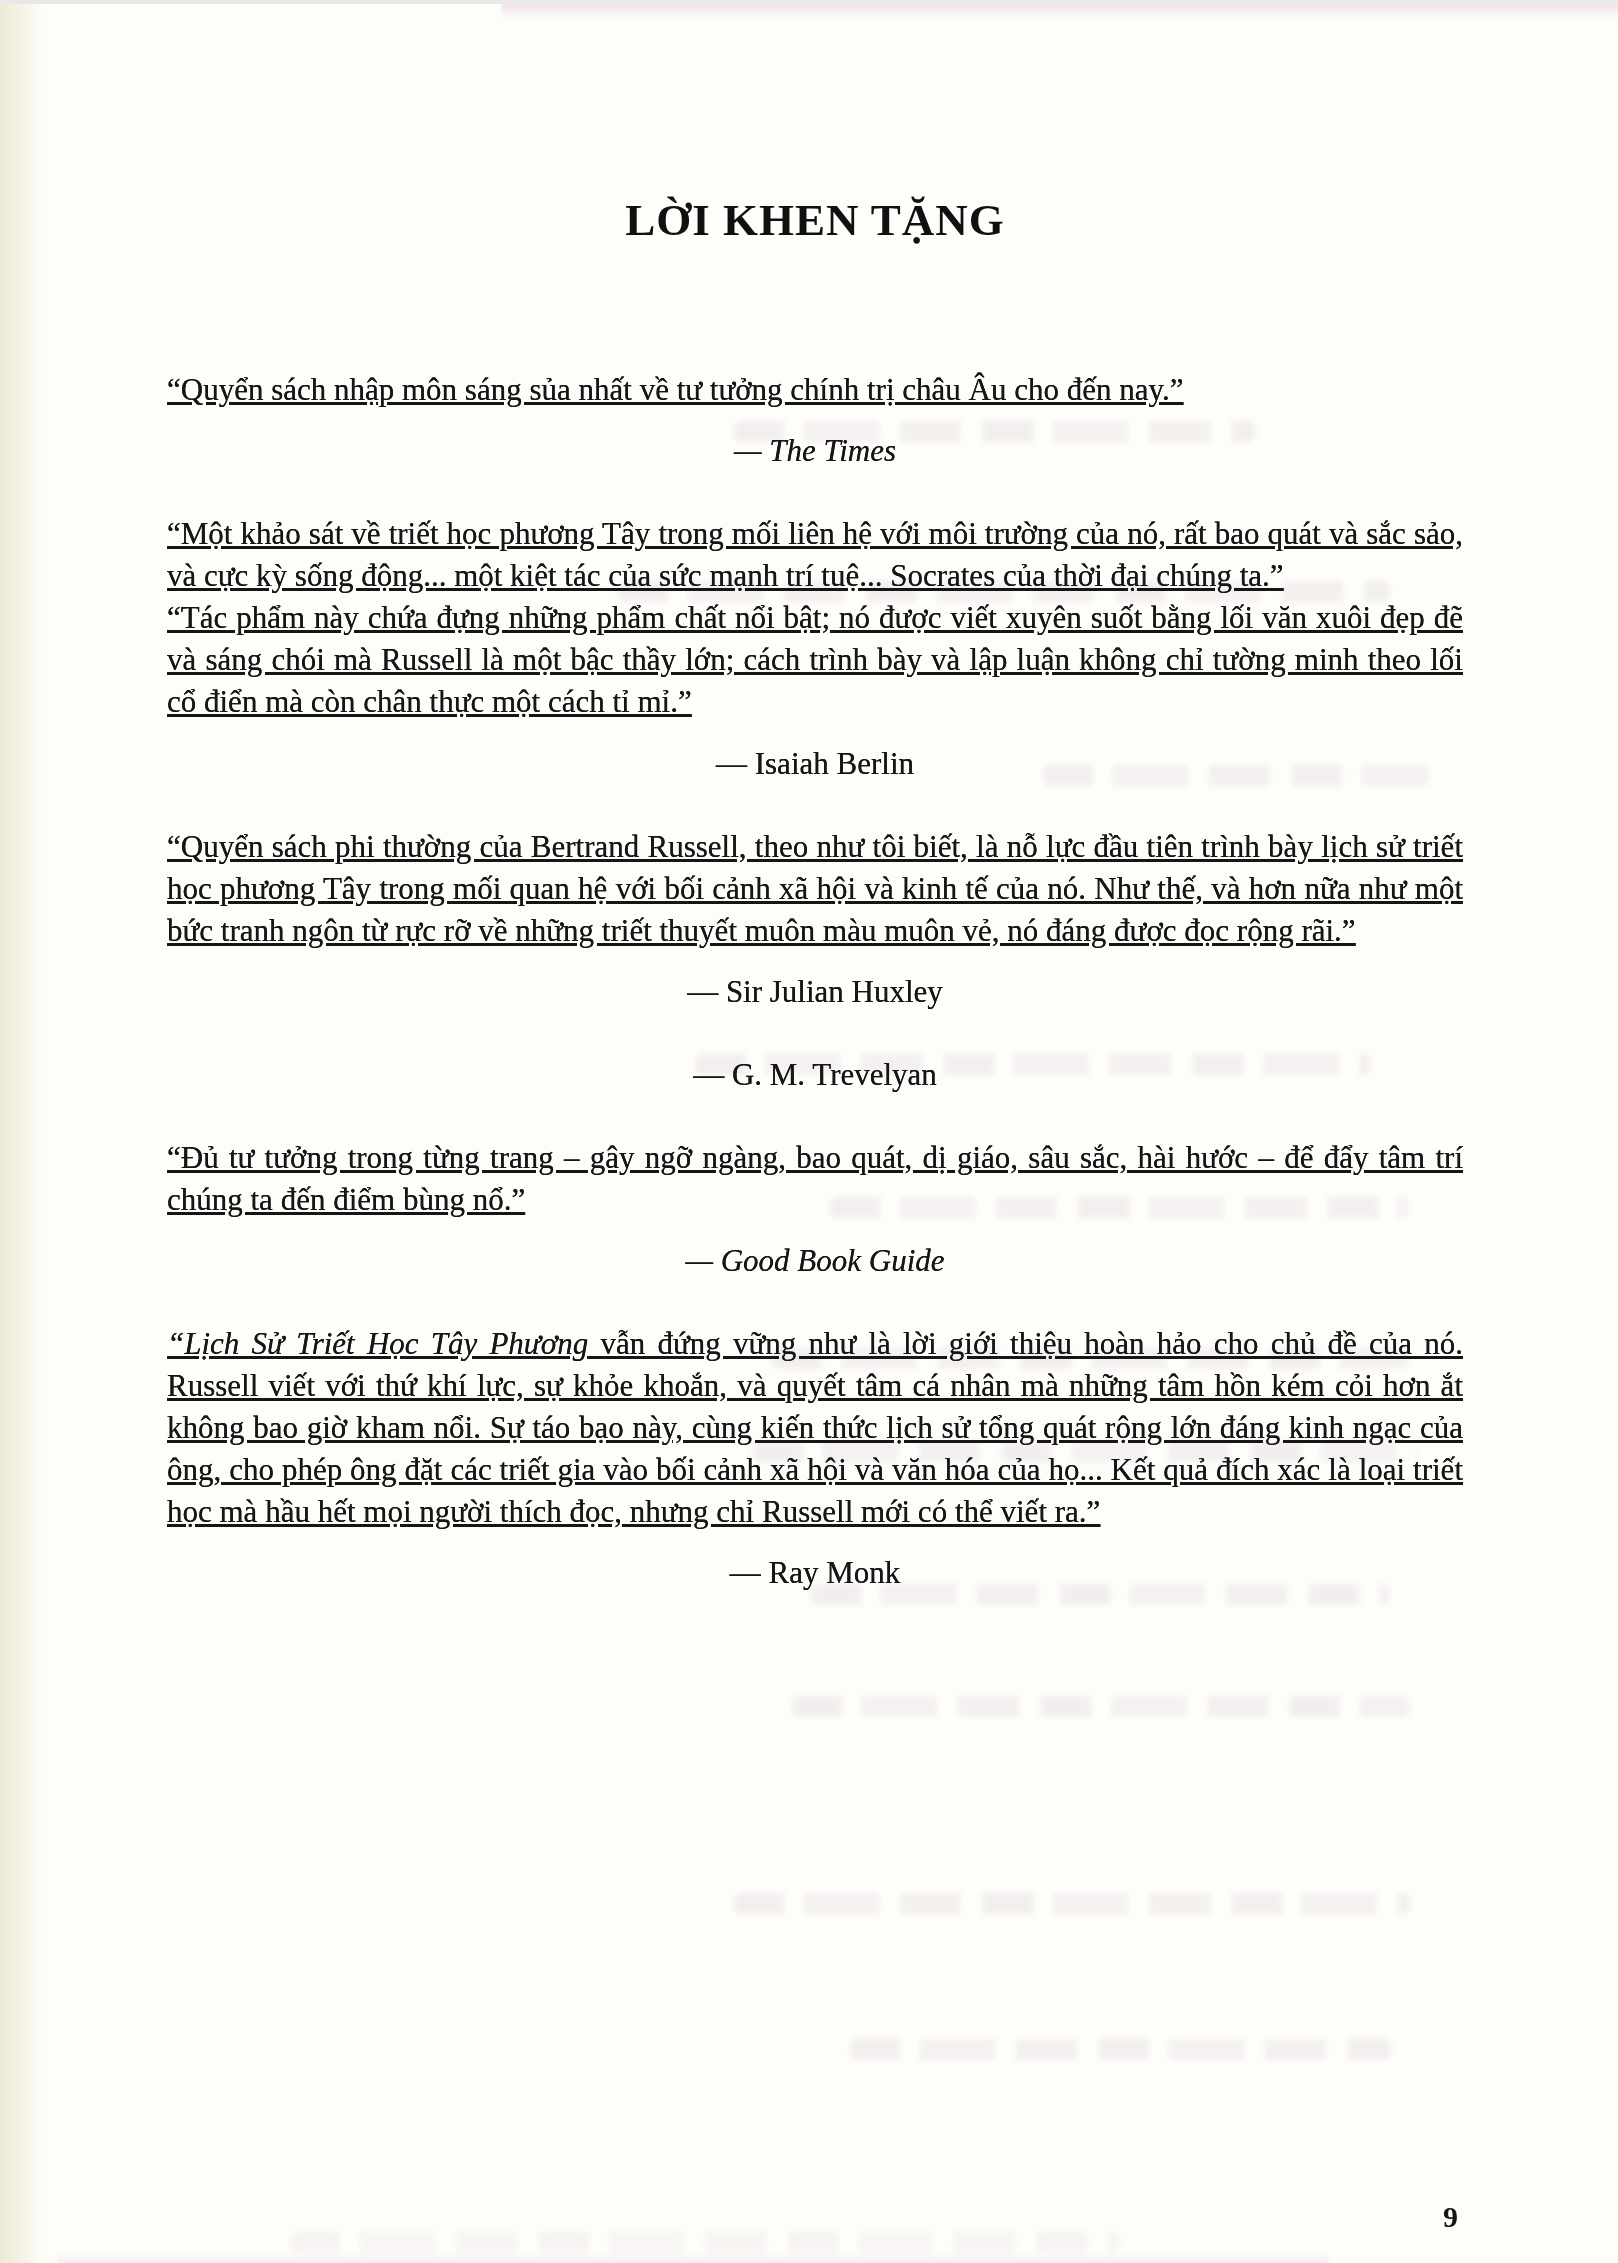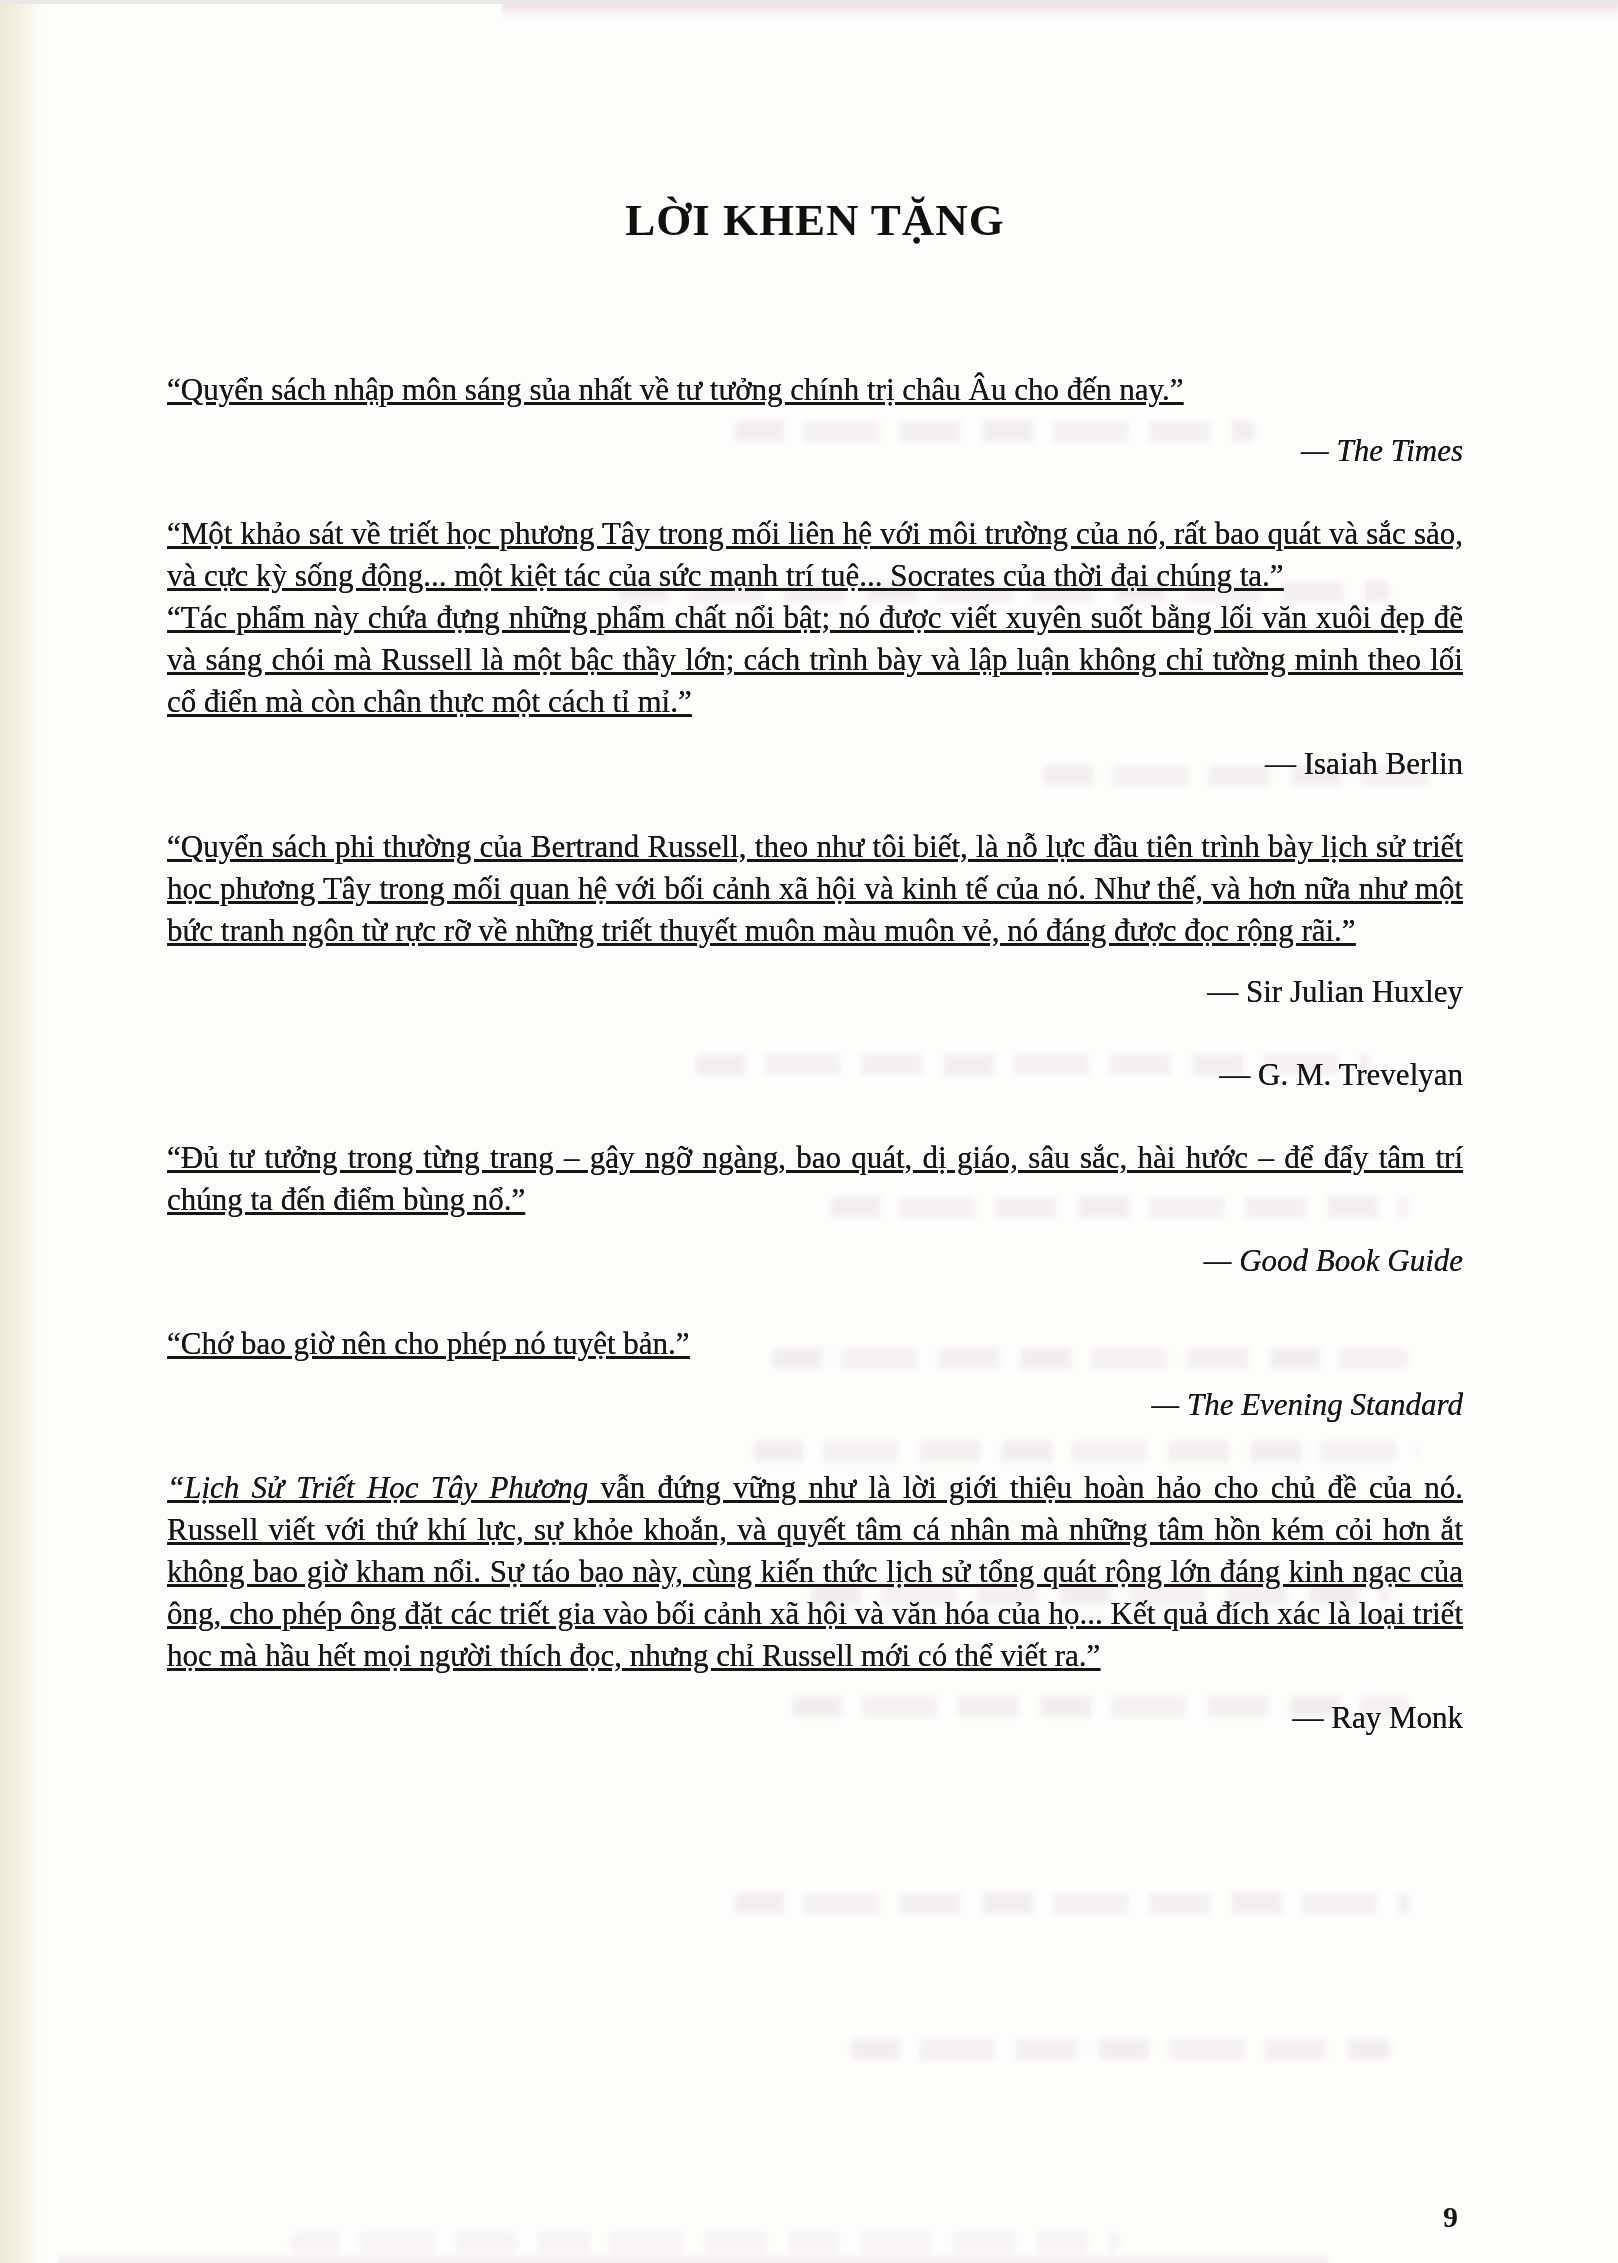--- a/index.html
+++ b/index.html
@@ -77,21 +77,21 @@
     line-height: 42px;
     text-align: justify;
     text-shadow: 0 0 0.5px currentColor;
     text-decoration: underline;
   }
   .quote .italic { font-style: italic; }
   .attr {
     margin: 19.3px 0 41px 0;
     font-size: 31px;
     line-height: 42px;
-    text-align: right;
+    text-align: center;
     text-shadow: 0 0 0.5px currentColor;
   }
   .attr.pub { font-style: italic; }
   .page-number {
     position: absolute;
     right: 160px;
     bottom: 33px;
     font-size: 30px;
     font-weight: 700;
     z-index: 1;
@@ -154,24 +154,20 @@
 
     <div>
       <p class="attr">—  G. M. Trevelyan</p>
     </div>
 
     <div>
       <p class="quote">“Đủ tư tưởng trong từng trang – gây ngỡ ngàng, bao quát, dị giáo, sâu sắc, hài hước – để đẩy tâm trí chúng ta đến điểm bùng nổ.”</p>
       <p class="attr pub">—  Good Book Guide</p>
     </div>
 
-    <div>
-      <p class="quote">“Chớ bao giờ nên cho phép nó tuyệt bản.”</p>
-      <p class="attr pub">—  The Evening Standard</p>
-    </div>
 
     <div>
       <p class="quote"><span class="italic">“Lịch Sử Triết Học Tây Phương</span><span> vẫn đứng vững như là lời giới thiệu hoàn hảo cho chủ đề của nó. Russell viết với thứ khí lực, sự khỏe khoắn, và quyết tâm cá nhân mà những tâm hồn kém cỏi hơn ắt không bao giờ kham nổi. Sự táo bạo này, cùng kiến thức lịch sử tổng quát rộng lớn đáng kinh ngạc của ông, cho phép ông đặt các triết gia vào bối cảnh xã hội và văn hóa của họ... Kết quả đích xác là loại triết học mà hầu hết mọi người thích đọc, nhưng chỉ Russell mới có thể viết ra.”</span></p>
       <p class="attr">—  Ray Monk</p>
     </div>
 
   </div>
 
   <div class="page-number">9</div>
 

